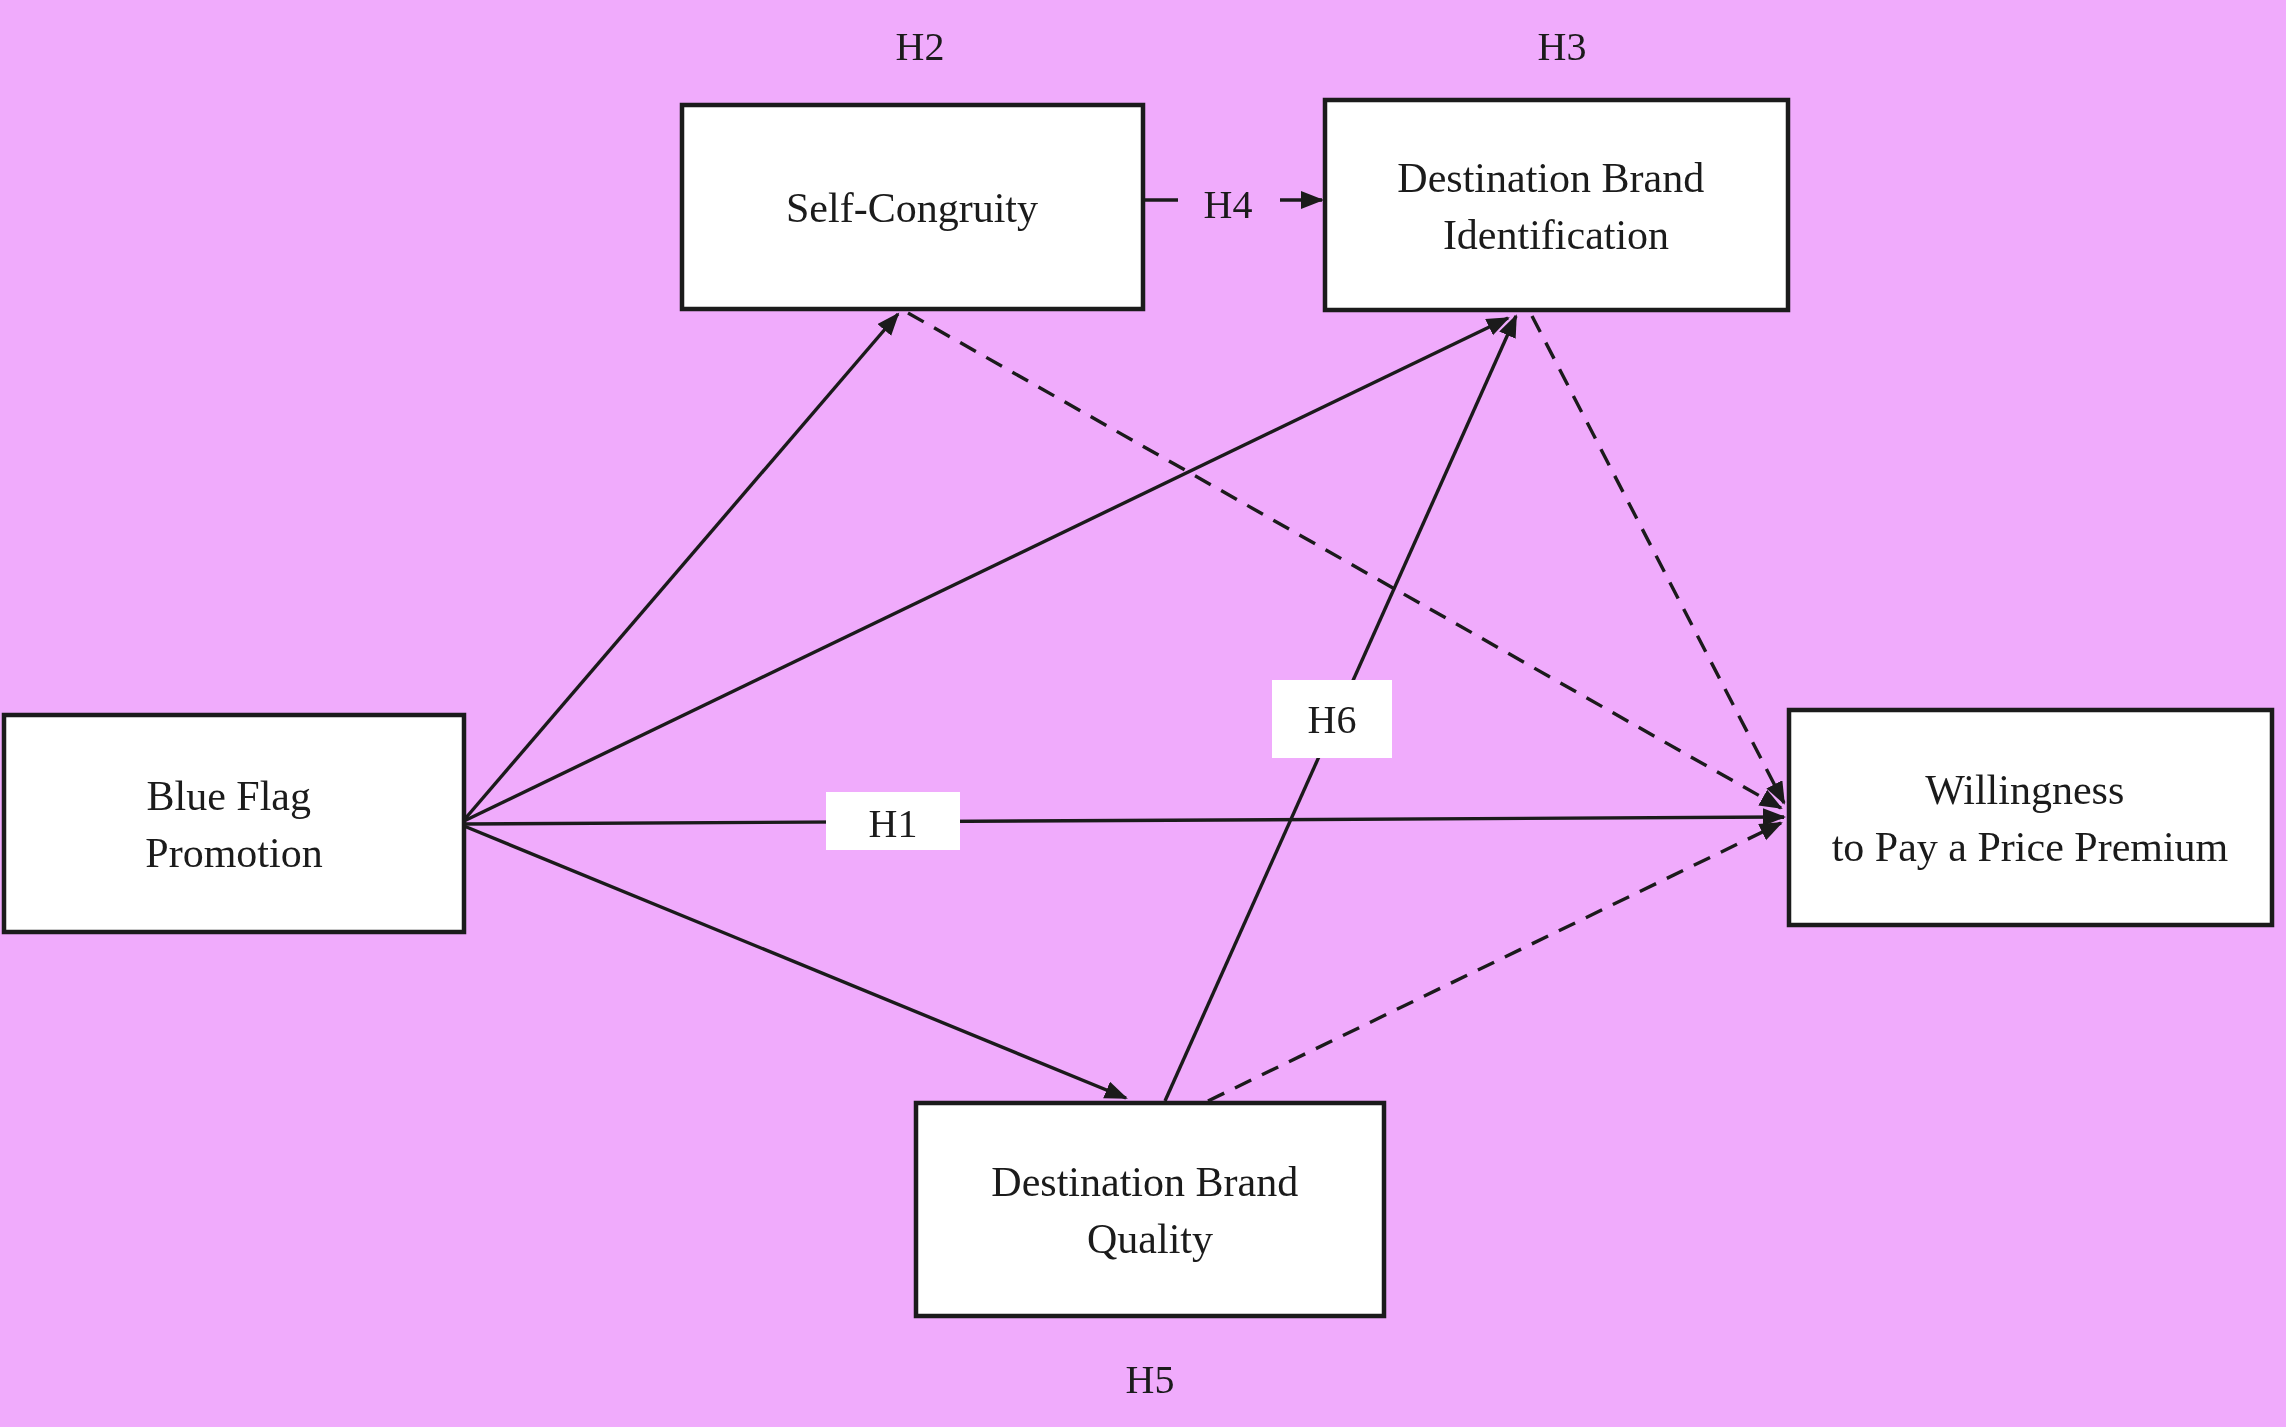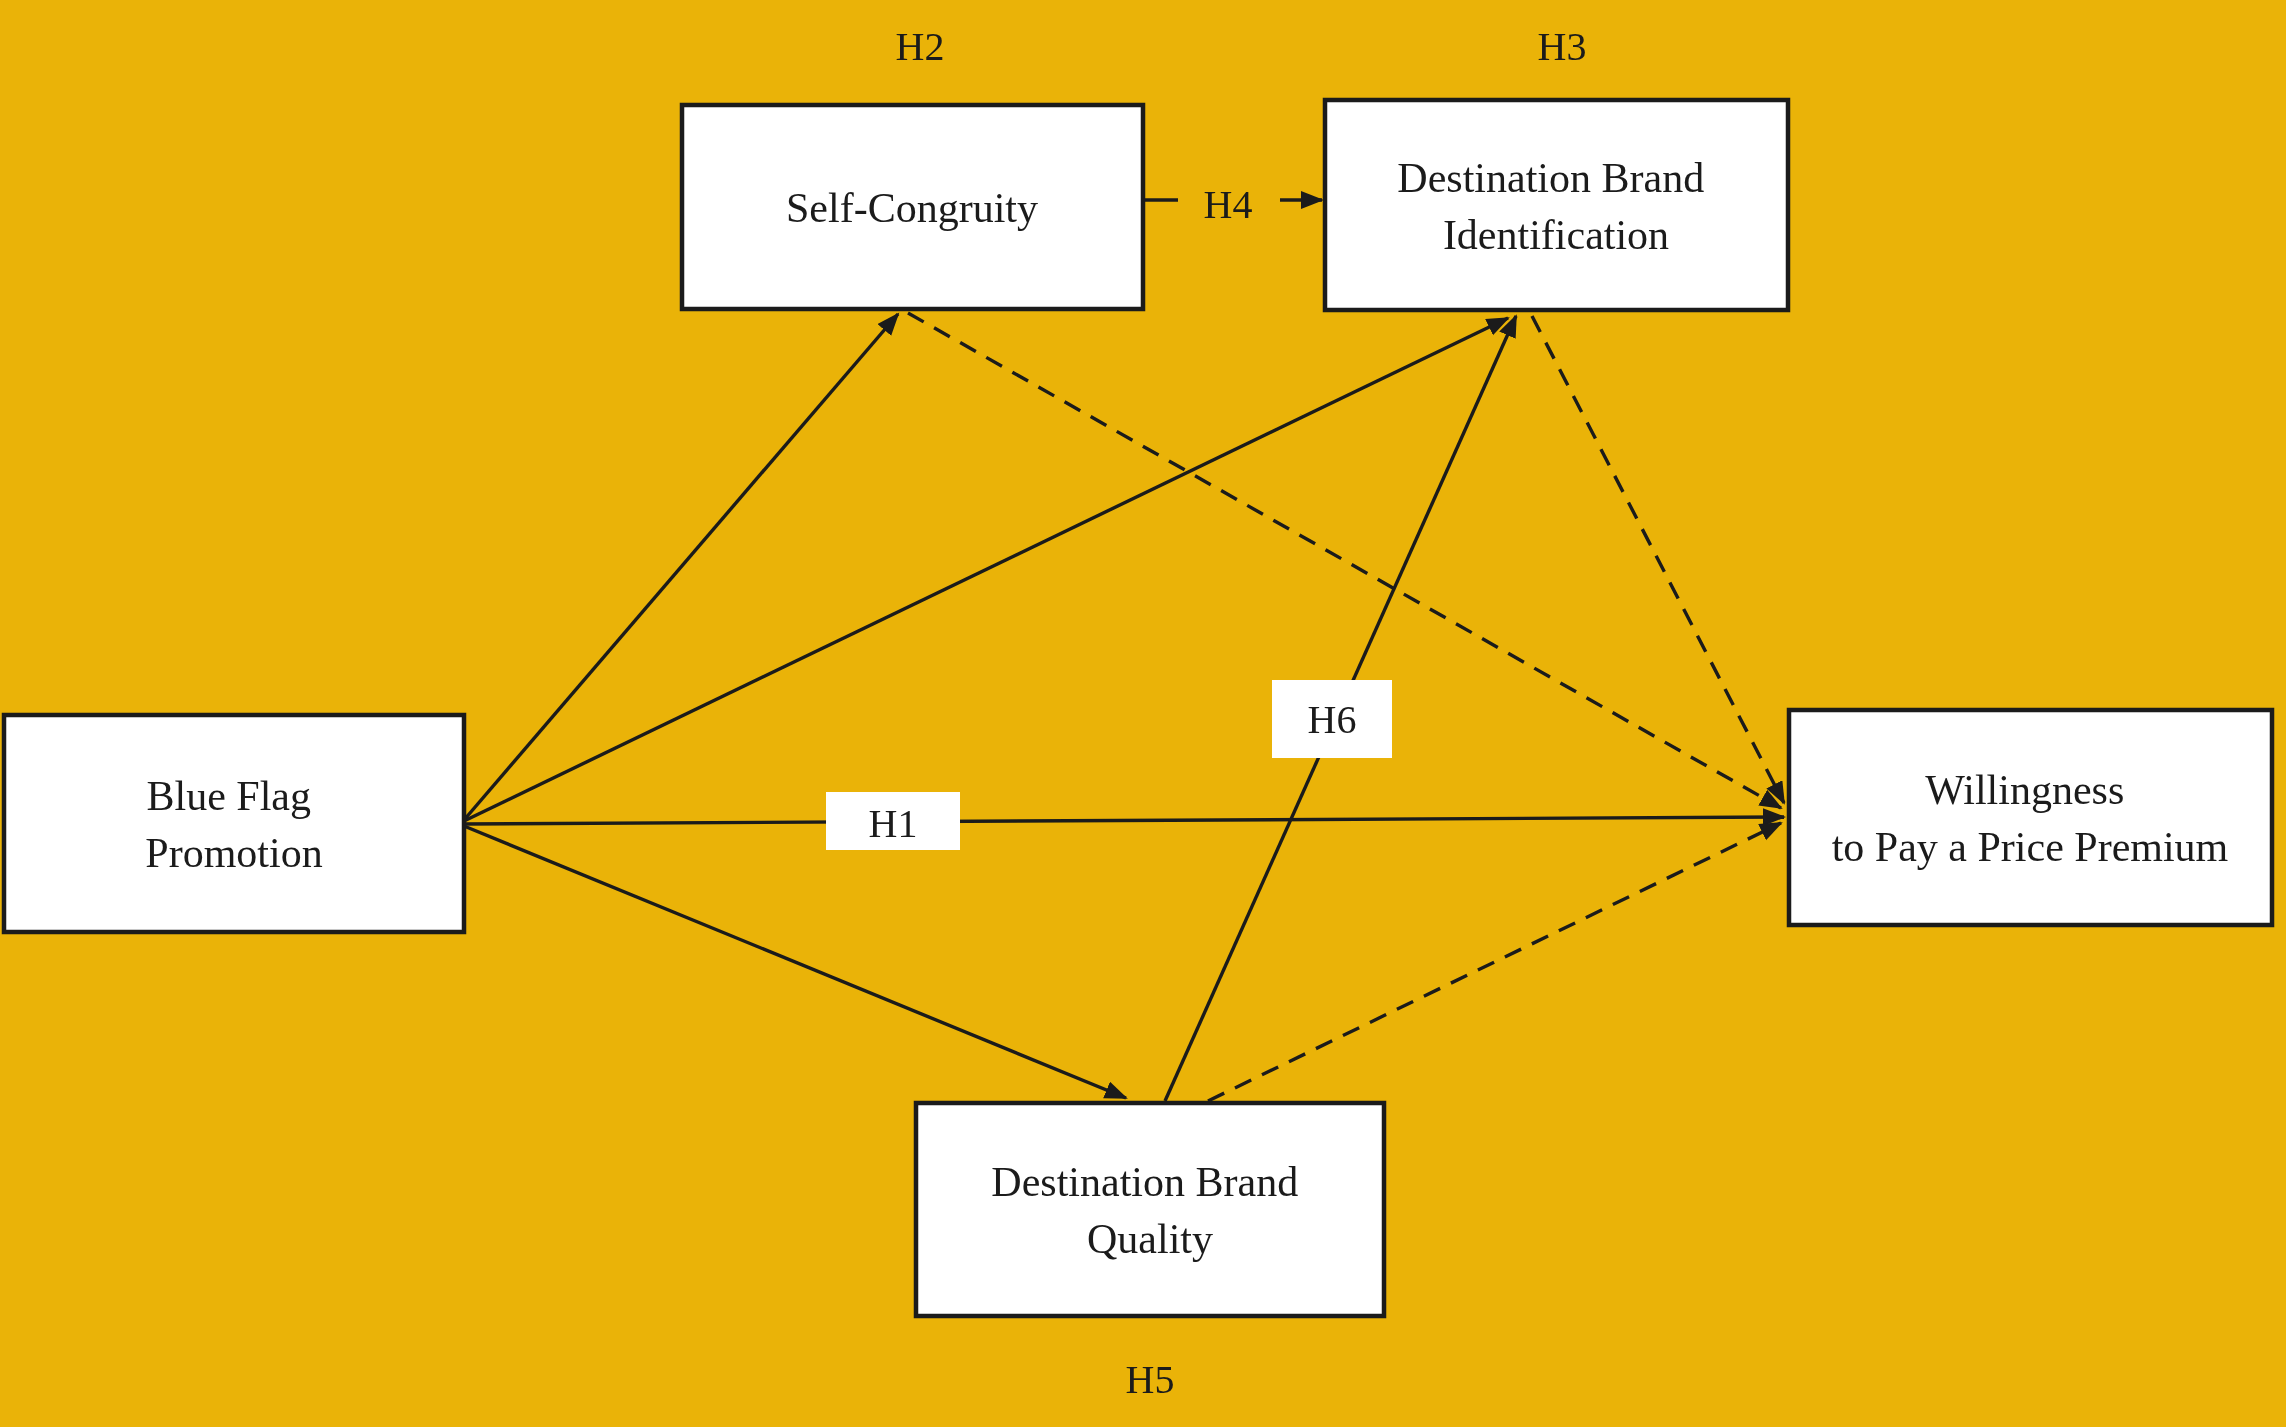--- a/index.html
+++ b/index.html
@@ -1,19 +1,19 @@
 <!DOCTYPE html>
 <html><head>
 <meta charset="utf-8">
 <style>
   html,body { margin:0; padding:0; background:#ffffff; }
   .canvas {
     position:relative;
     width:2286px; height:1427px;
-    background:#eab308;
+    background:#f0abfc;
     font-family:"Liberation Serif", serif;
   }
   svg { display:block; }
   .box { fill:#ffffff; stroke:#1b1b1b; stroke-width:4.5; }
   .edge { stroke:#1b1b1b; stroke-width:3.4; fill:none; }
   .edge.dashed { stroke-dasharray:18 12; }
   .labelbg { fill:#ffffff; stroke:none; }
   text { fill:#1b1b1b; }
   .boxlabel { font-size:42px; text-anchor:middle; }
   .hlabel { font-size:40px; text-anchor:middle; }

